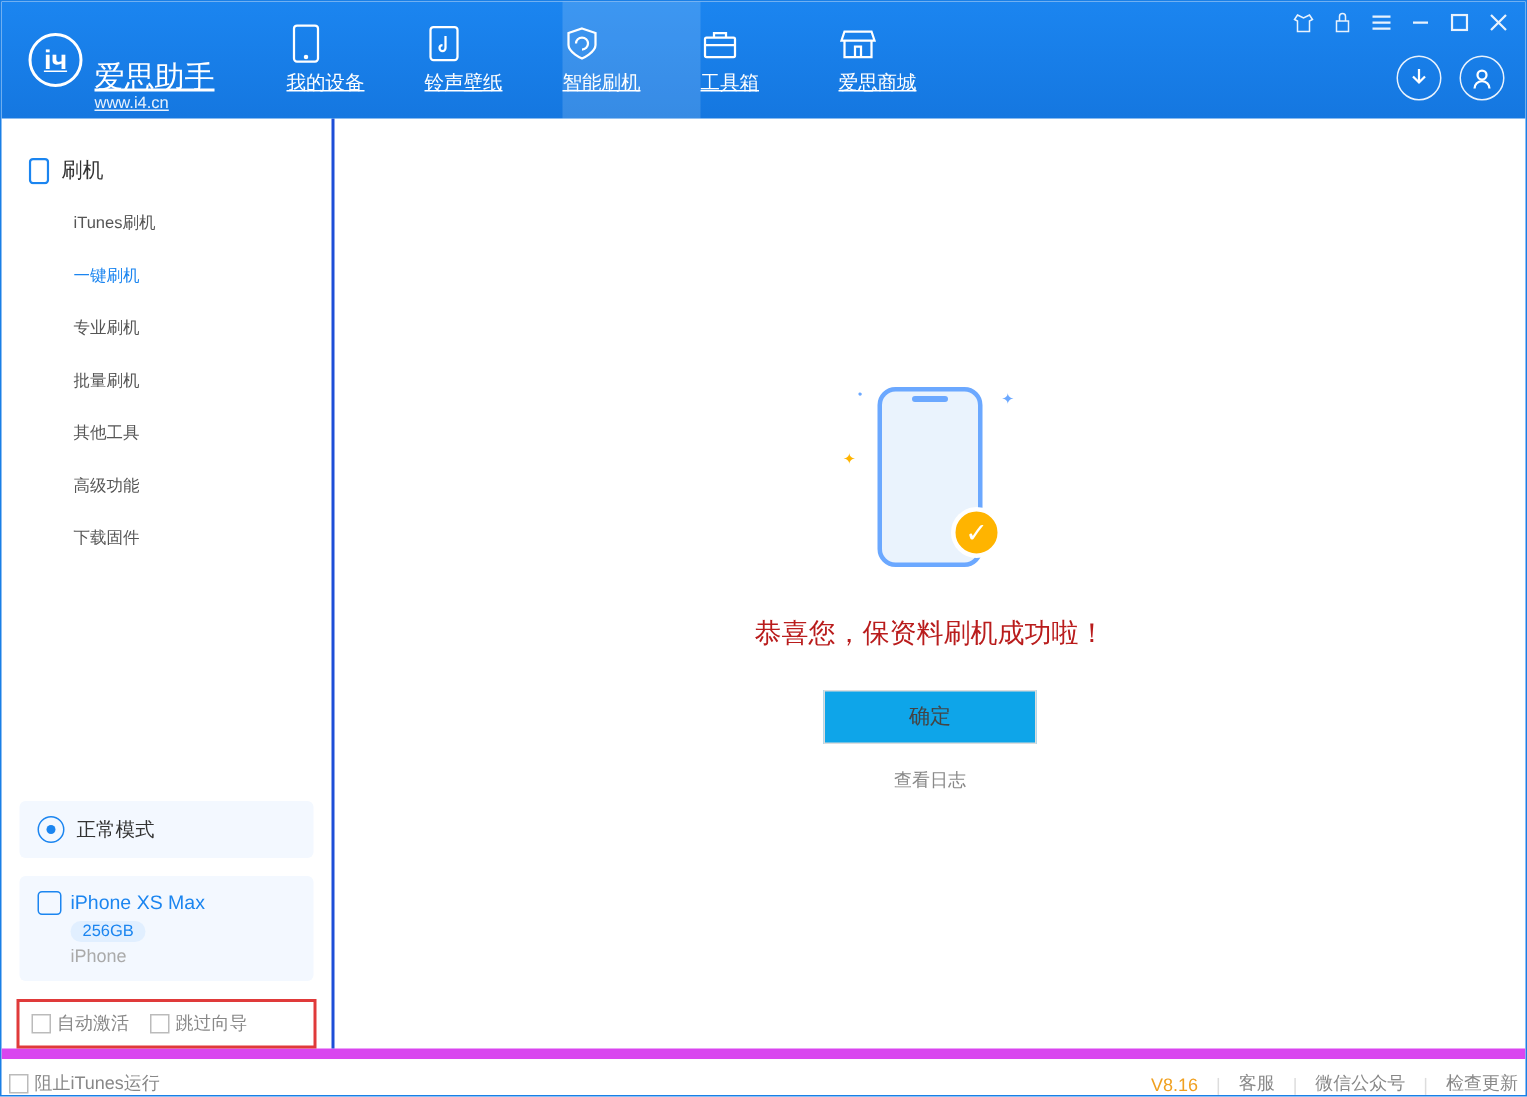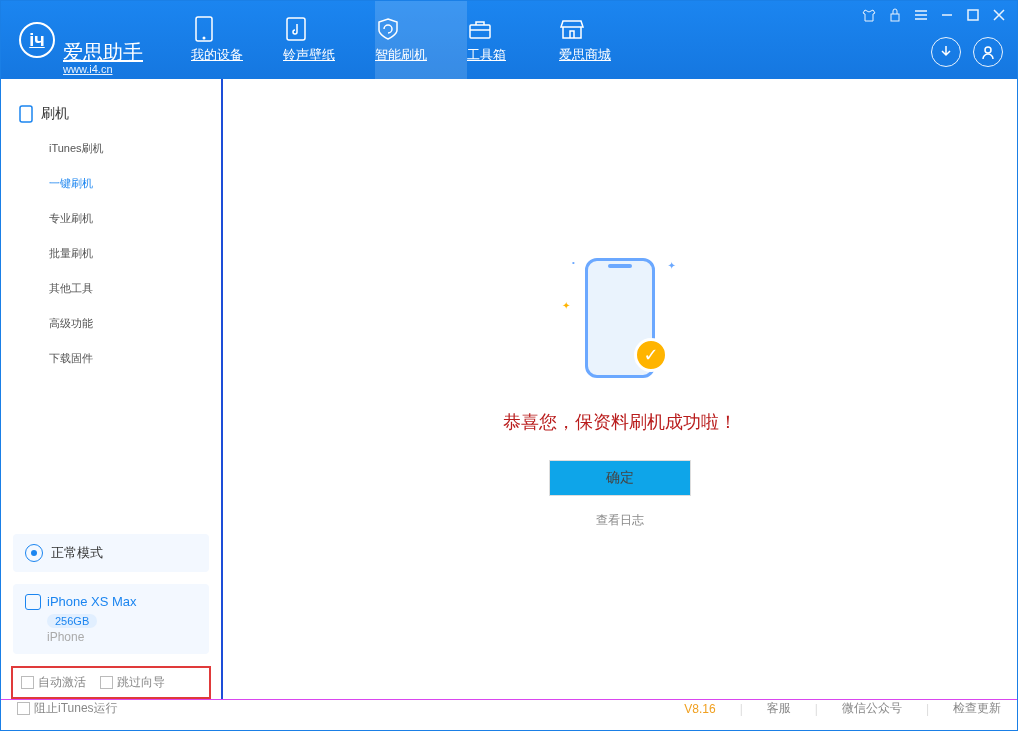--- a/index.html
+++ b/index.html
@@ -44,23 +44,23 @@
 .main { flex: 1; position: relative; display: flex; flex-direction: column; align-items: center; justify-content: center; }
 .phone-illus { width: 100px; height: 140px; position: relative; margin-bottom: 20px; }
 .phone-body { width: 70px; height: 120px; border: 3px solid #6ba8ff; border-radius: 12px; background: #eaf3fd; position: absolute; left: 15px; top: 8px; }
 .phone-notch { position: absolute; top: 3px; left: 50%; transform: translateX(-50%); width: 24px; height: 4px; background: #6ba8ff; border-radius: 2px; }
 .check-badge { position: absolute; right: 2px; bottom: 18px; width: 34px; height: 34px; background: #ffb400; border-radius: 50%; display: flex; align-items: center; justify-content: center; color: #fff; font-size: 18px; border: 3px solid #fff; }
 .sparkle { position: absolute; color: #ffb400; font-size: 10px; }
 .success-msg { font-size: 18px; color: #b91c1c; margin-bottom: 26px; }
 .confirm-btn { padding: 8px 56px; border: 1px solid #ddd; background: #0ea5e9; font-size: 14px; color: #444; cursor: pointer; }
 .log-link { margin-top: 16px; font-size: 12px; color: #888; cursor: pointer; }
 
-.footer { height: 32px; border-top: 1px solid #d946ef; display: flex; align-items: flex-start; padding: 0 16px; font-size: 12px; color: #888; }
+.footer { height: 32px; border-top: 7px solid #d946ef; display: flex; align-items: flex-end; padding: 0 5px; font-size: 12px; color: #888; }
 .footer .chk { color: #888; }
-.footer-right { margin-left: auto; display: flex; gap: 24px; align-items: center; }
+.footer-right { margin-left: auto; display: flex; gap: 12px; align-items: center; }
 .footer-right .ver { color: #f0a020; }
 .footer-right .divider { color: #ddd; }
 .footer-link { cursor: pointer; }
 </style>
 </head>
 <body>
 
 <div class="header">
   <div class="logo-area">
     <div class="logo-icon">iч</div>

